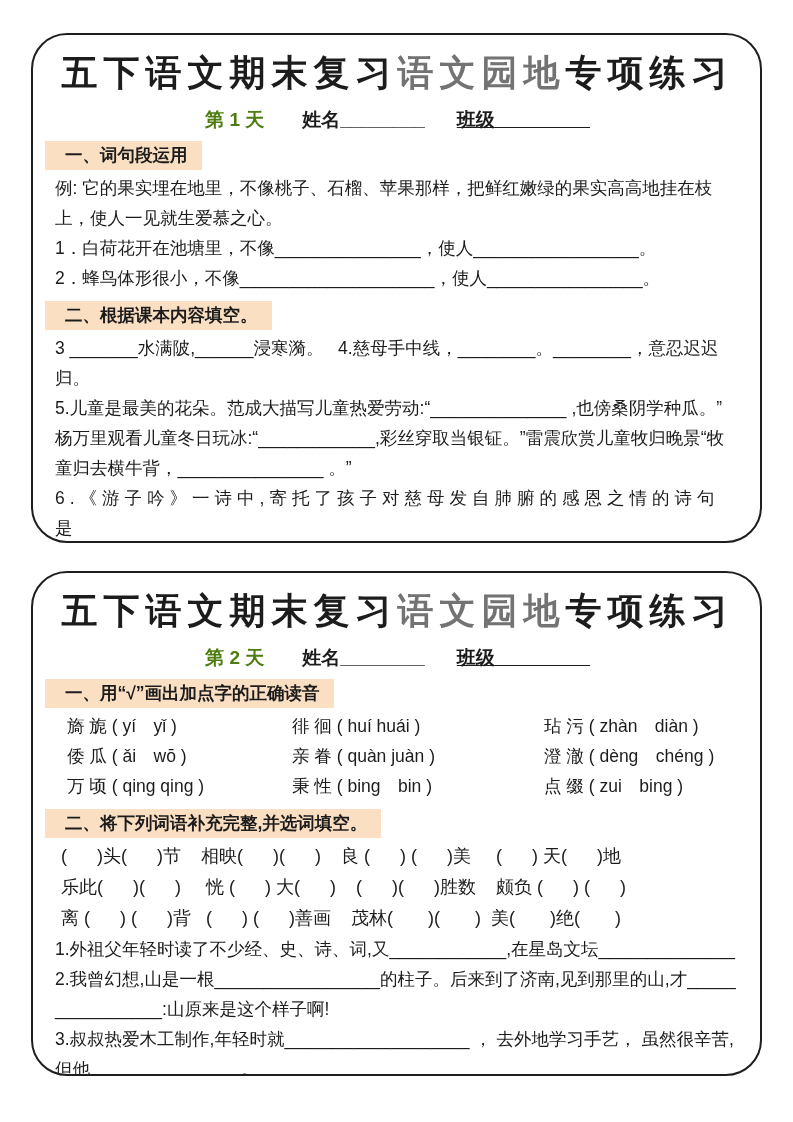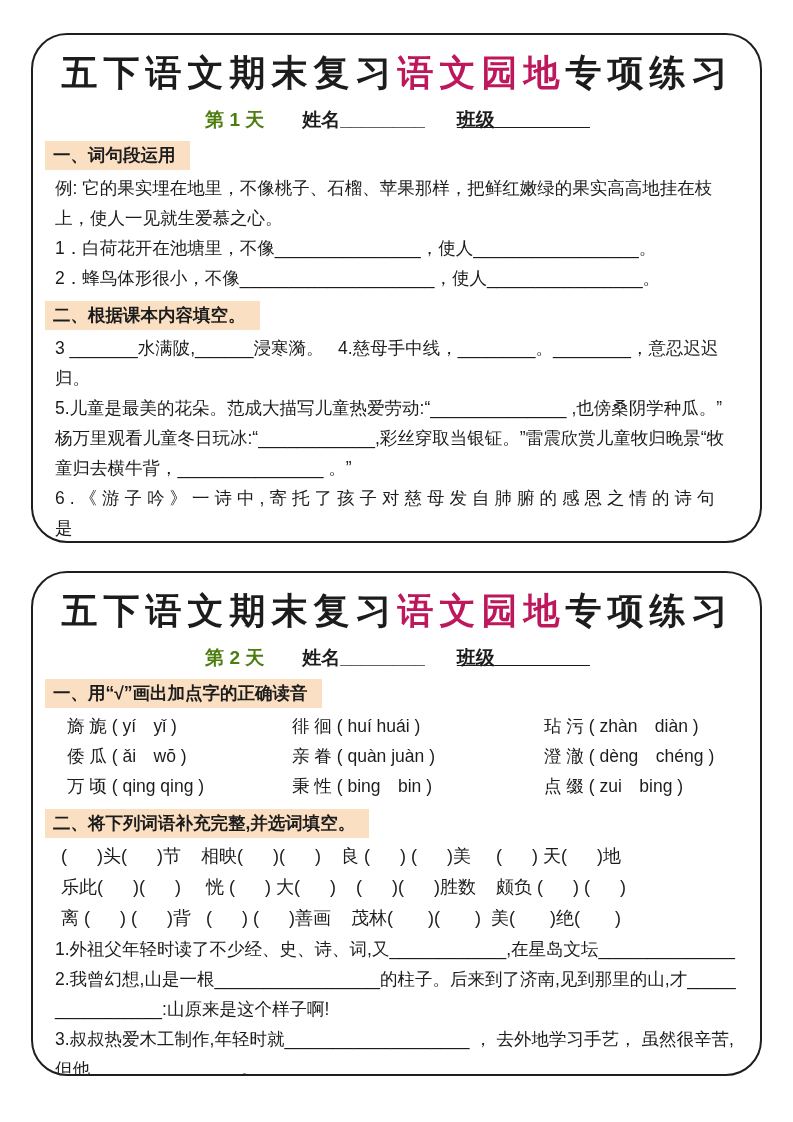--- a/index.html
+++ b/index.html
@@ -24,41 +24,41 @@
   #card2 { top: 571px; height: 505px; }
 
   .title {
     text-align: center;
     font-weight: 700;
     font-size: 36px;
     letter-spacing: 6px;
     margin-top: 6px;
     white-space: nowrap;
   }
-  .title .red { color: #be185d; }
+  .title .red { color: #737373; }
 
   .subhead {
     display: flex;
     justify-content: center;
     align-items: flex-end;
     font-size: 19px;
     font-weight: 700;
     margin-top: 9px;
   }
   .day { color: #4d7c0f; margin-right: 38px; }
   .pair { margin-right: 32px; white-space: pre; }
   .pair:last-child { margin-right: 0; text-decoration: underline; }
 
   .sec { margin: 8px 0 3px -10px; }
   .sec span {
     display: inline-block;
     background: #fbdfc2;
     font-weight: 700;
     font-size: 17.5px;
-    padding: 2px 14px 3px 8px;
+    padding: 2px 14px 3px 20px;
   }
 
   .line {
     font-size: 17.5px;
     line-height: 30px;
     white-space: pre-wrap;
   }
   .spread { letter-spacing: 5px; }
 
   .pyrow {

